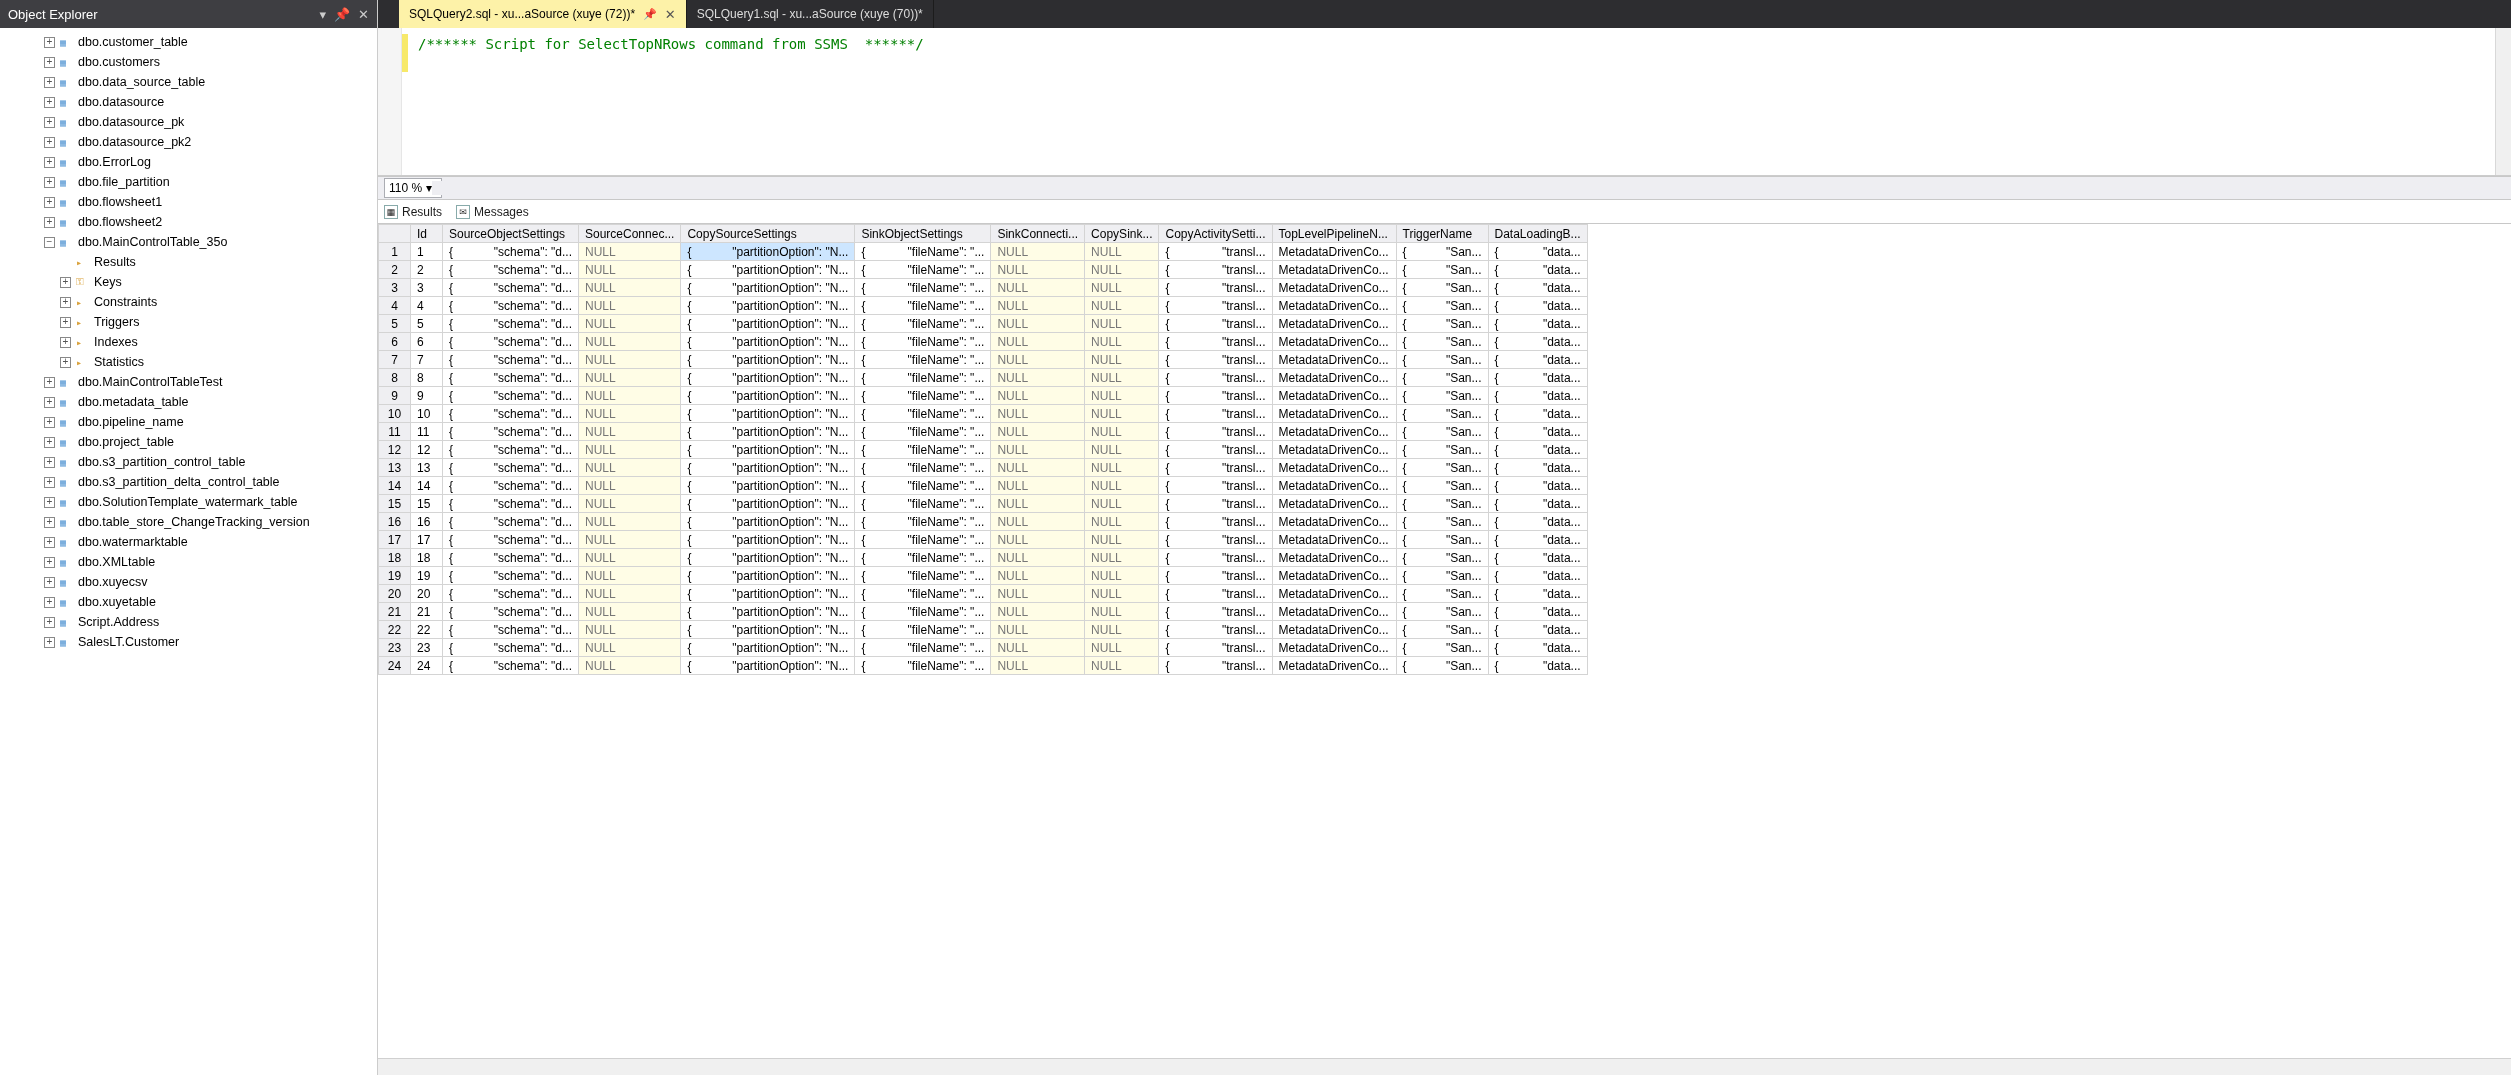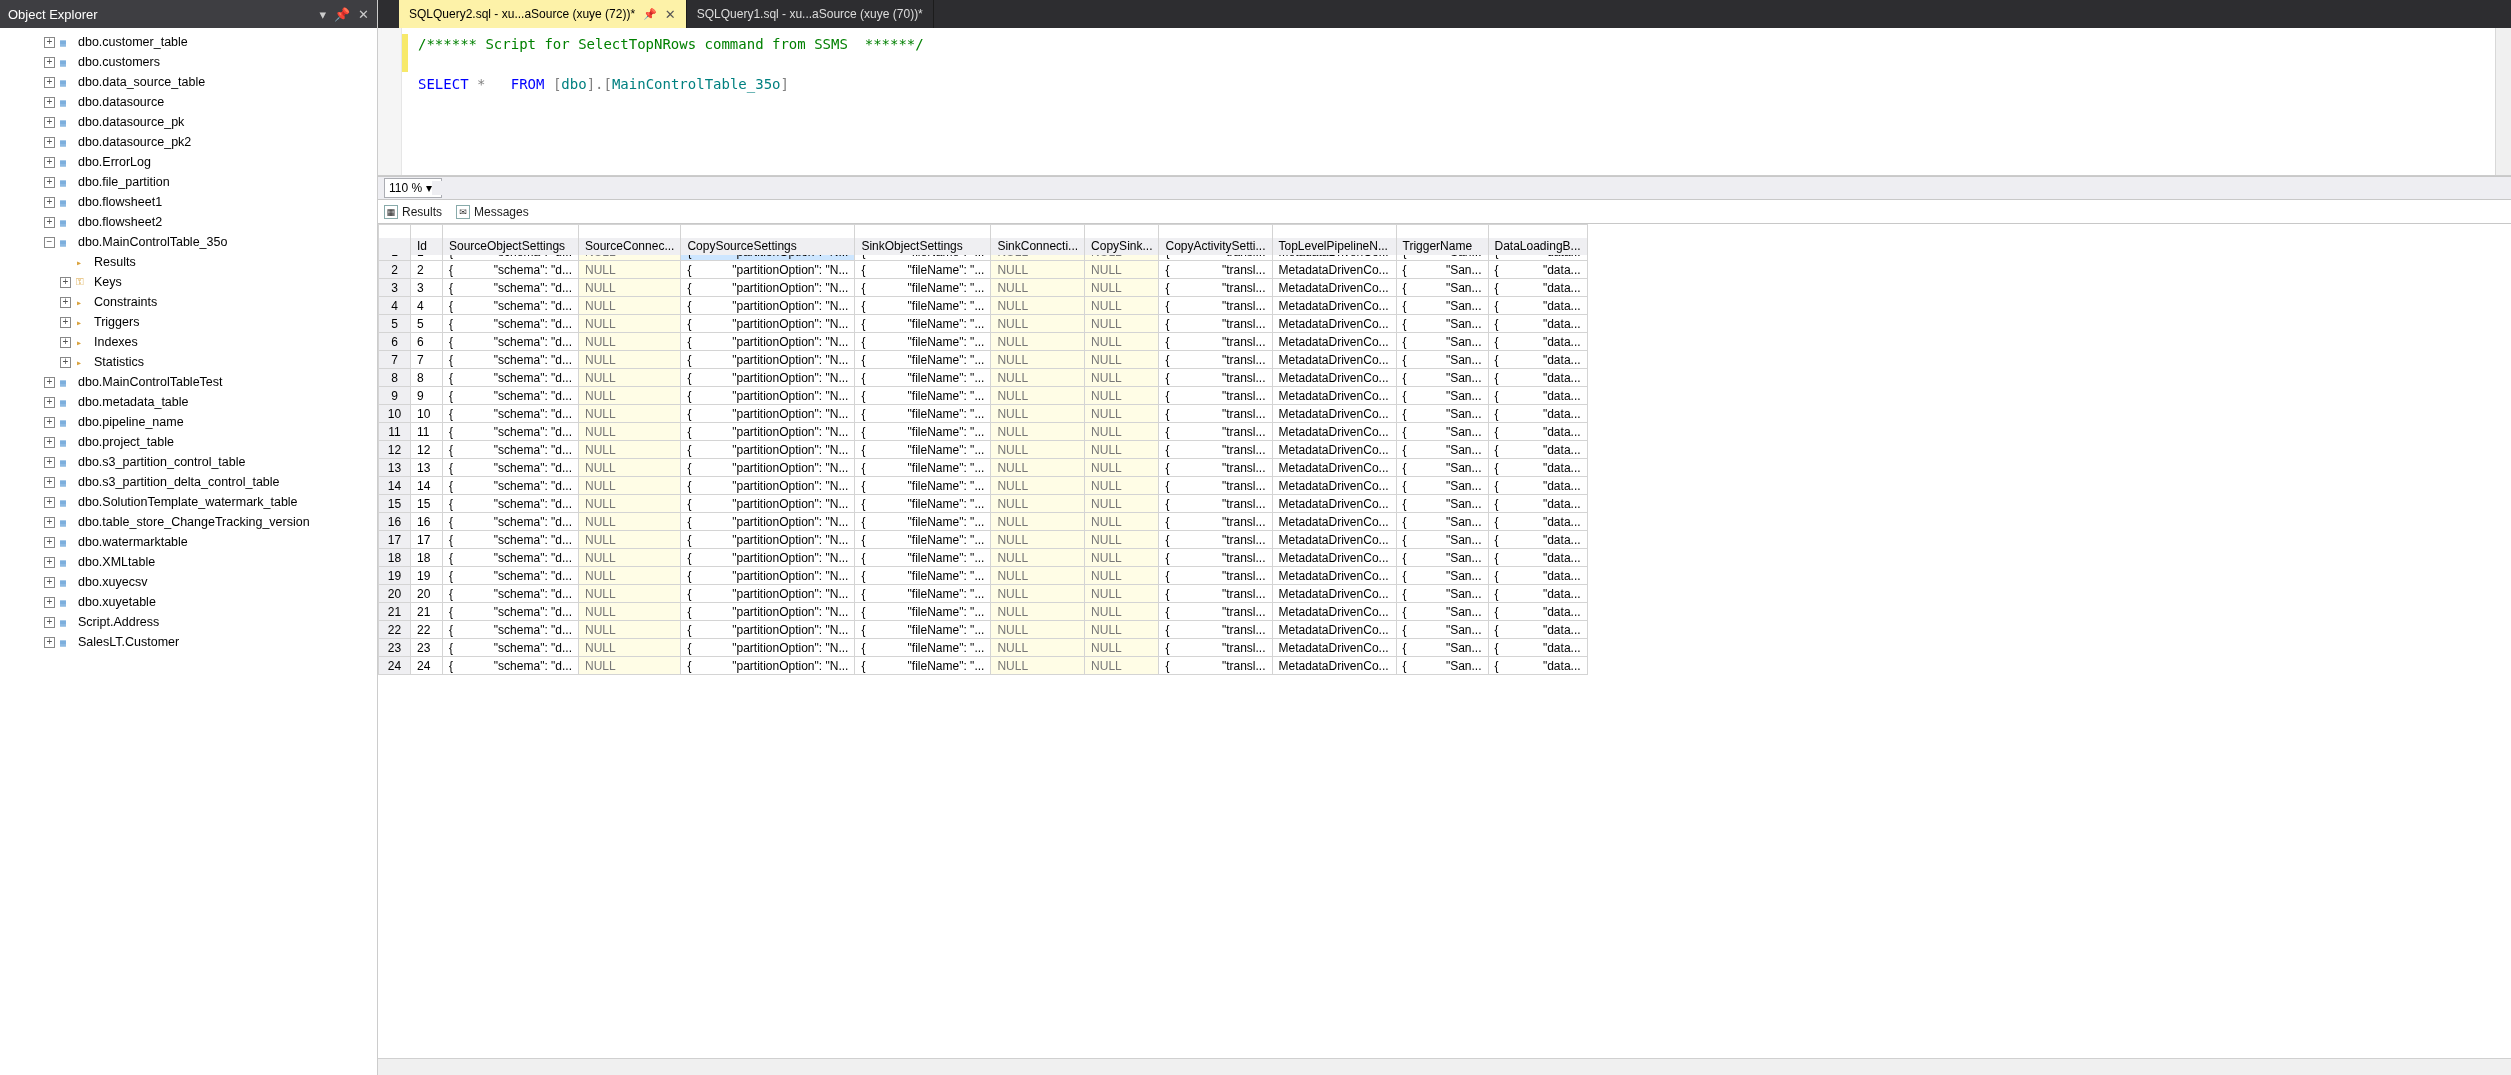--- a/index.html
+++ b/index.html
@@ -194,21 +194,21 @@
     padding: 0 6px;
     text-align: left;
     overflow: hidden;
     white-space: nowrap;
     text-overflow: ellipsis;
     font-weight: normal;
   }
   .grid thead th {
     background: #efeff2;
     position: sticky;
-    top: 13px;
+    top: 0;
   }
   .grid .rownum-hdr, .grid .rownum {
     background: #efeff2;
     text-align: center;
     width: 32px;
   }
   .col-id { width: 32px; text-align:right; padding-right:10px;}
   .col-sos { width: 136px; }
   .col-sc  { width: 96px; }
   .col-css { width: 174px; }
@@ -407,22 +407,20 @@
     </div>
     <div class="tab">
       <span>SQLQuery1.sql - xu...aSource (xuye (70))*</span>
     </div>
   </div>
 
   <div class="editor">
     <div class="editor-gutter"></div>
     <div class="yellow-mark"></div>
     <div class="code-line"><span class="c-comment">/****** Script for SelectTopNRows command from SSMS  ******/</span></div>
-    <div class="code-line">
-<span class="c-keyword">SELECT</span><span class="c-star"> * </span><span class="c-keyword">  FROM </span><span class="c-punct">[</span><span class="c-ident">dbo</span><span class="c-punct">].[</span><span class="c-ident">MainControlTable_35o</span><span class="c-punct">]</span></div>
     <div class="editor-scroll-edge"></div>
   </div>
 
   <div class="zoom-bar">
     <input class="zoom-select" value="110 %" style="">
     <span style="margin-left:-16px; pointer-events:none;">▾</span>
     <div class="zoom-track"></div>
   </div>
 
   <div class="result-tabs">

